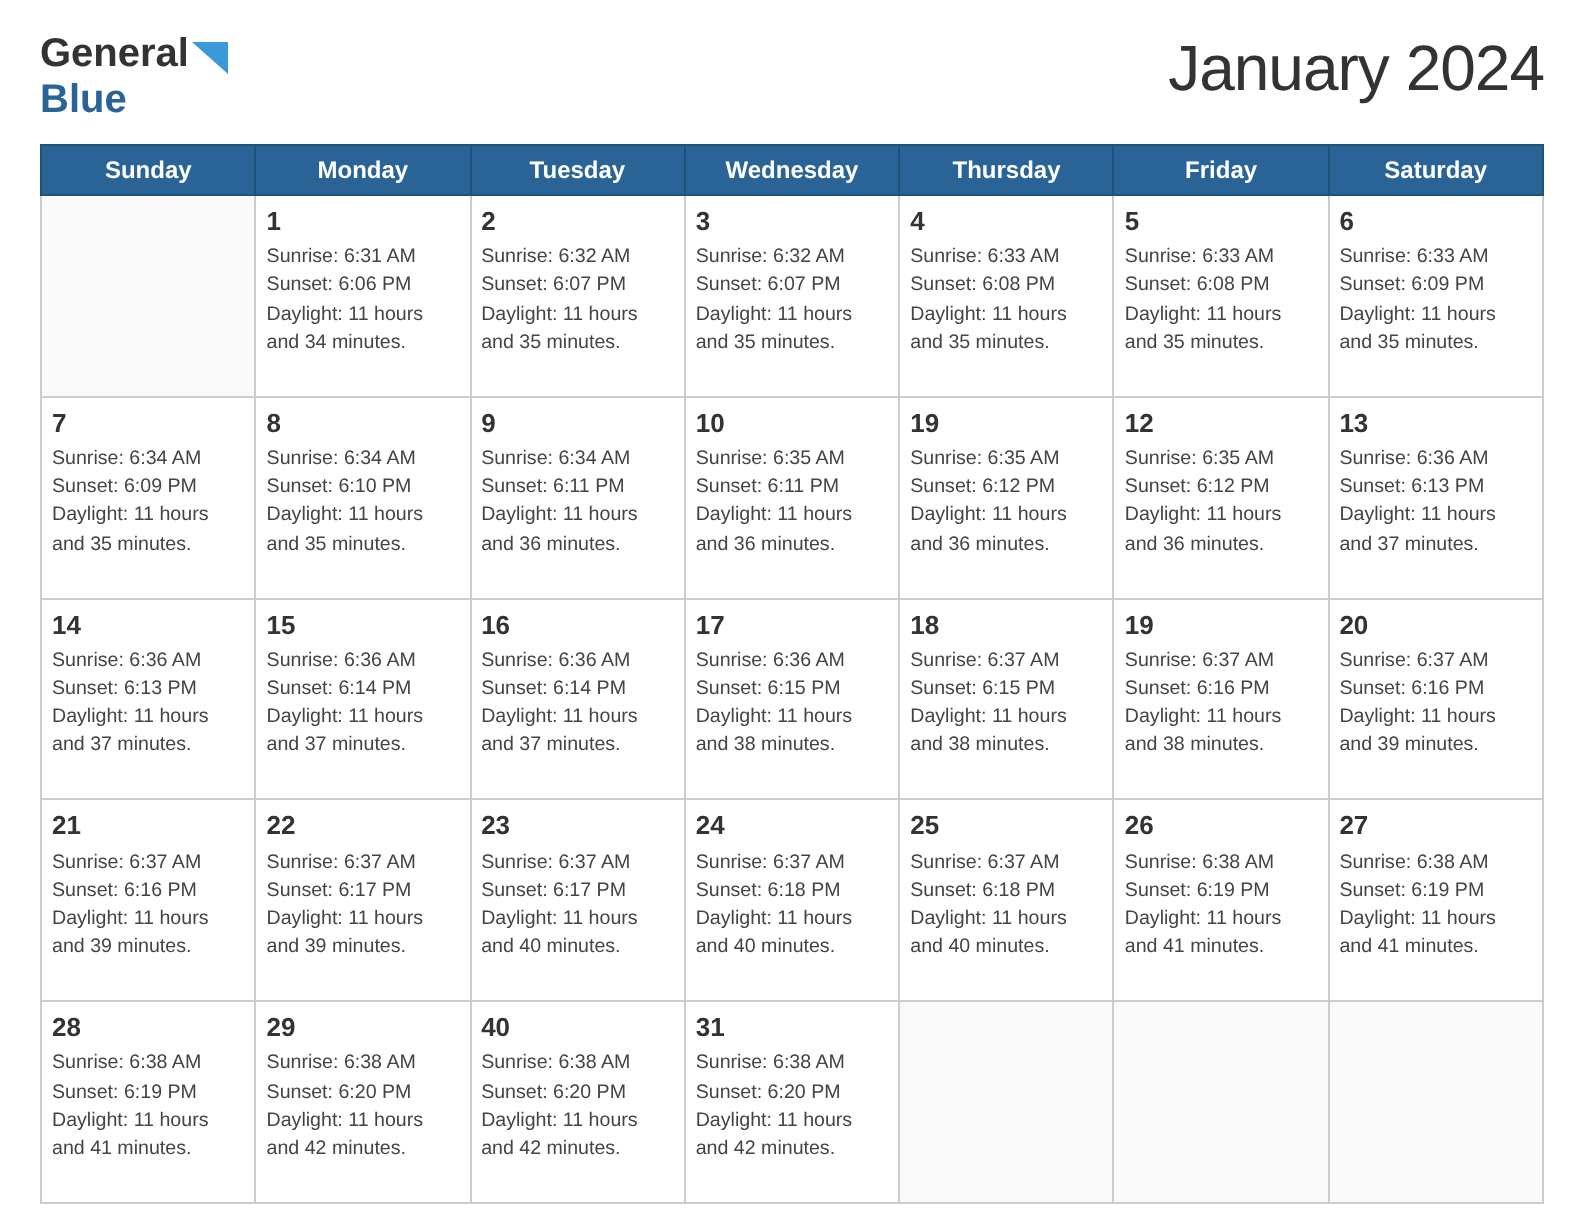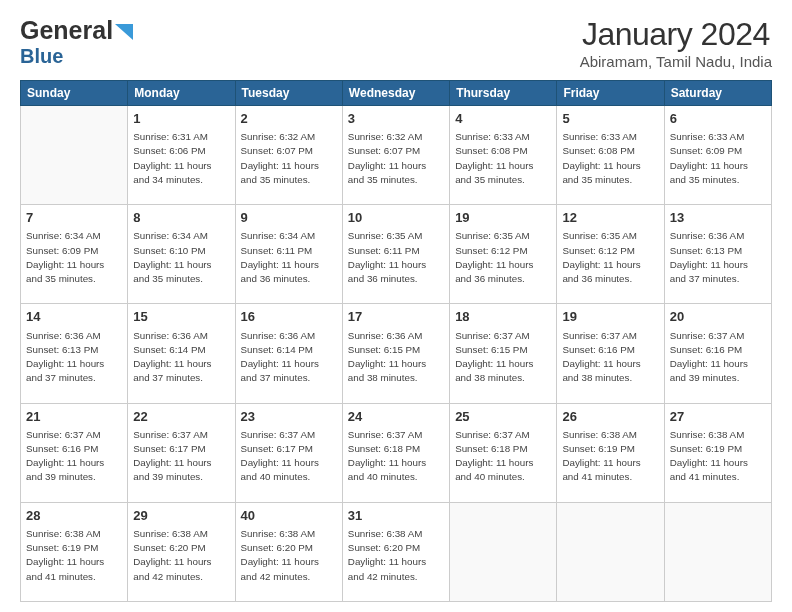--- a/index.html
+++ b/index.html
@@ -50,21 +50,21 @@
       border-collapse: collapse;
       flex: 1;
       font-size: 10.5px;
     }
     .calendar thead th {
       background-color: #2a6496;
       color: #fff;
       font-size: 12px;
       font-weight: bold;
       padding: 5px 6px;
-      text-align: left;
+      text-align: center;
       border: 1px solid #1e5276;
     }
     .calendar tbody td {
       border: 1px solid #ccc;
       vertical-align: top;
       padding: 4px 5px;
       width: calc(100%/7);
       height: 80px;
       color: #333;
       line-height: 1.4;
@@ -85,32 +85,31 @@
       line-height: 1.45;
     }
   </style>
 </head>
 <body>
 
 <div class="page">
   <div class="header">
     <div class="logo">
       <div class="logo-line">
-        <span style="font-size:25px;font-weight:bold;color:#333;">General</span>
+        <span style="font-size:20px;font-weight:bold;color:#333;">General</span>
         <svg width="18" height="16" viewBox="0 0 18 16" style="margin-left:2px;margin-top:2px;">
           <polygon points="0,0 18,0 18,16" fill="#3a9ad9"></polygon>
         </svg>
       </div>
       <div>
         <span style="font-size:20px;font-weight:bold;color:#2a6496;">Blue</span>
       </div>
     </div>
     <div class="title-block">
       <div class="main-title">January 2024</div>
-      <div class="sub-title">Abiramam, Tamil Nadu, India</div>
     </div>
   </div>
 
   <table class="calendar">
     <thead>
       <tr>
         <th>Sunday</th>
         <th>Monday</th>
         <th>Tuesday</th>
         <th>Wednesday</th>

